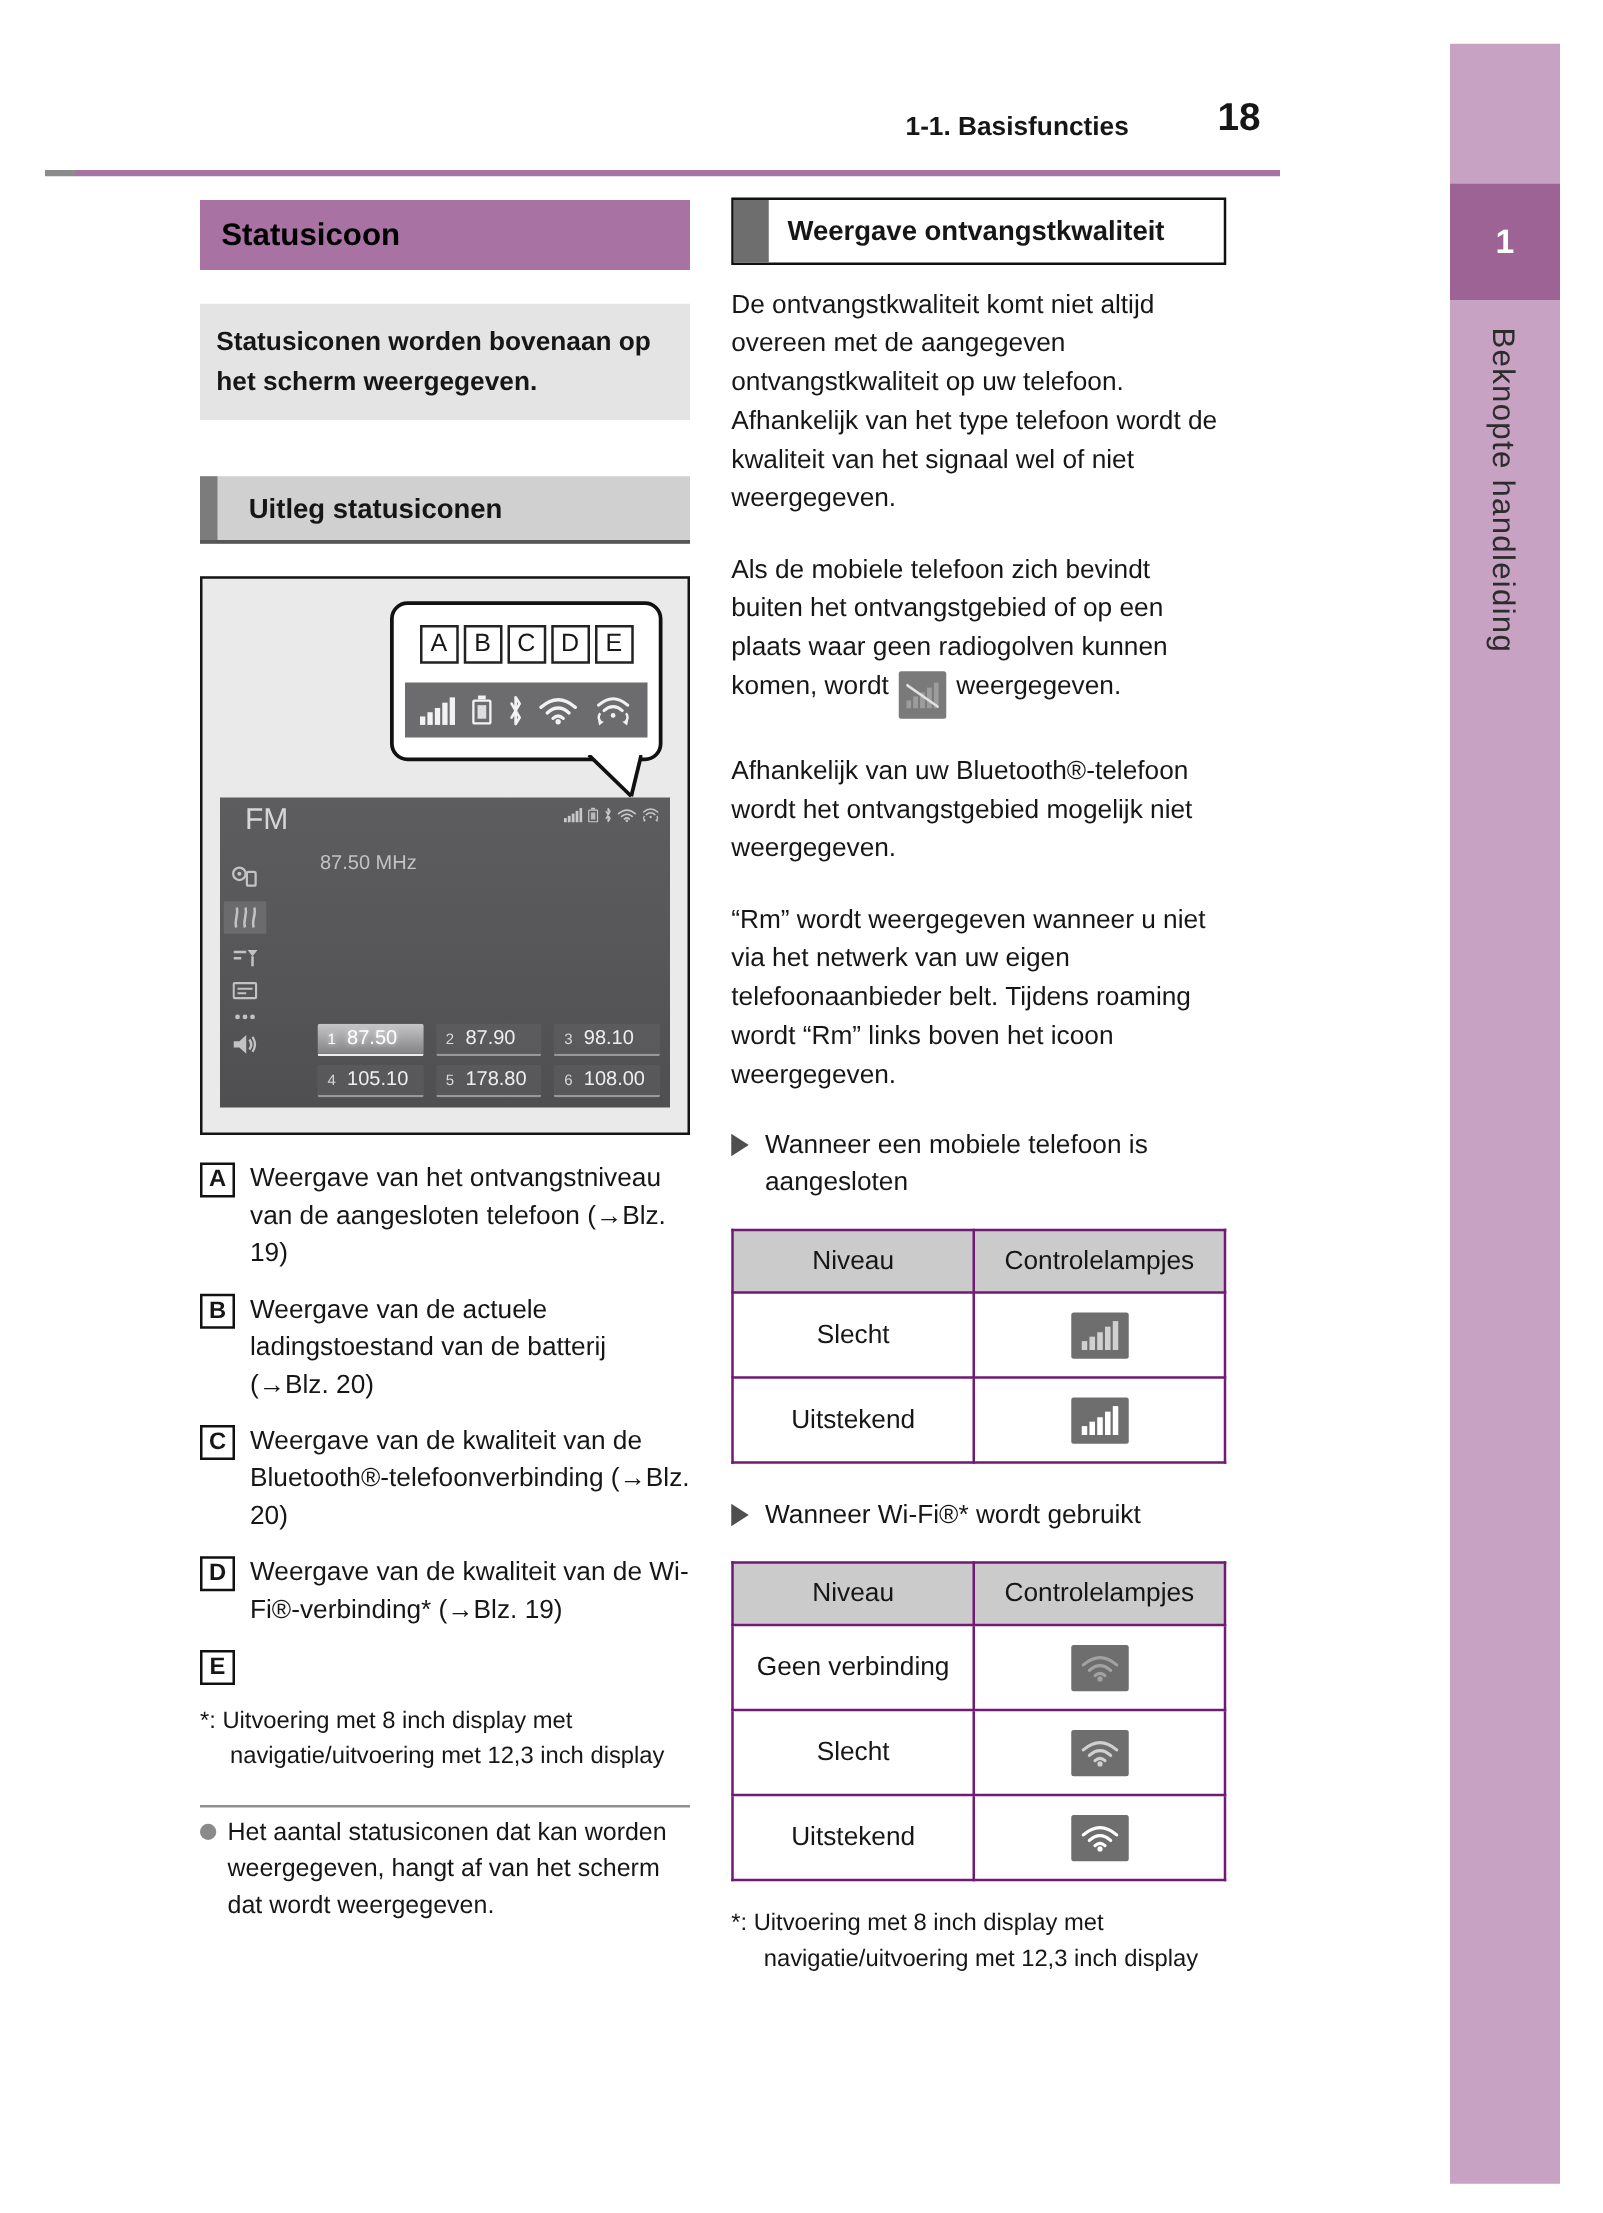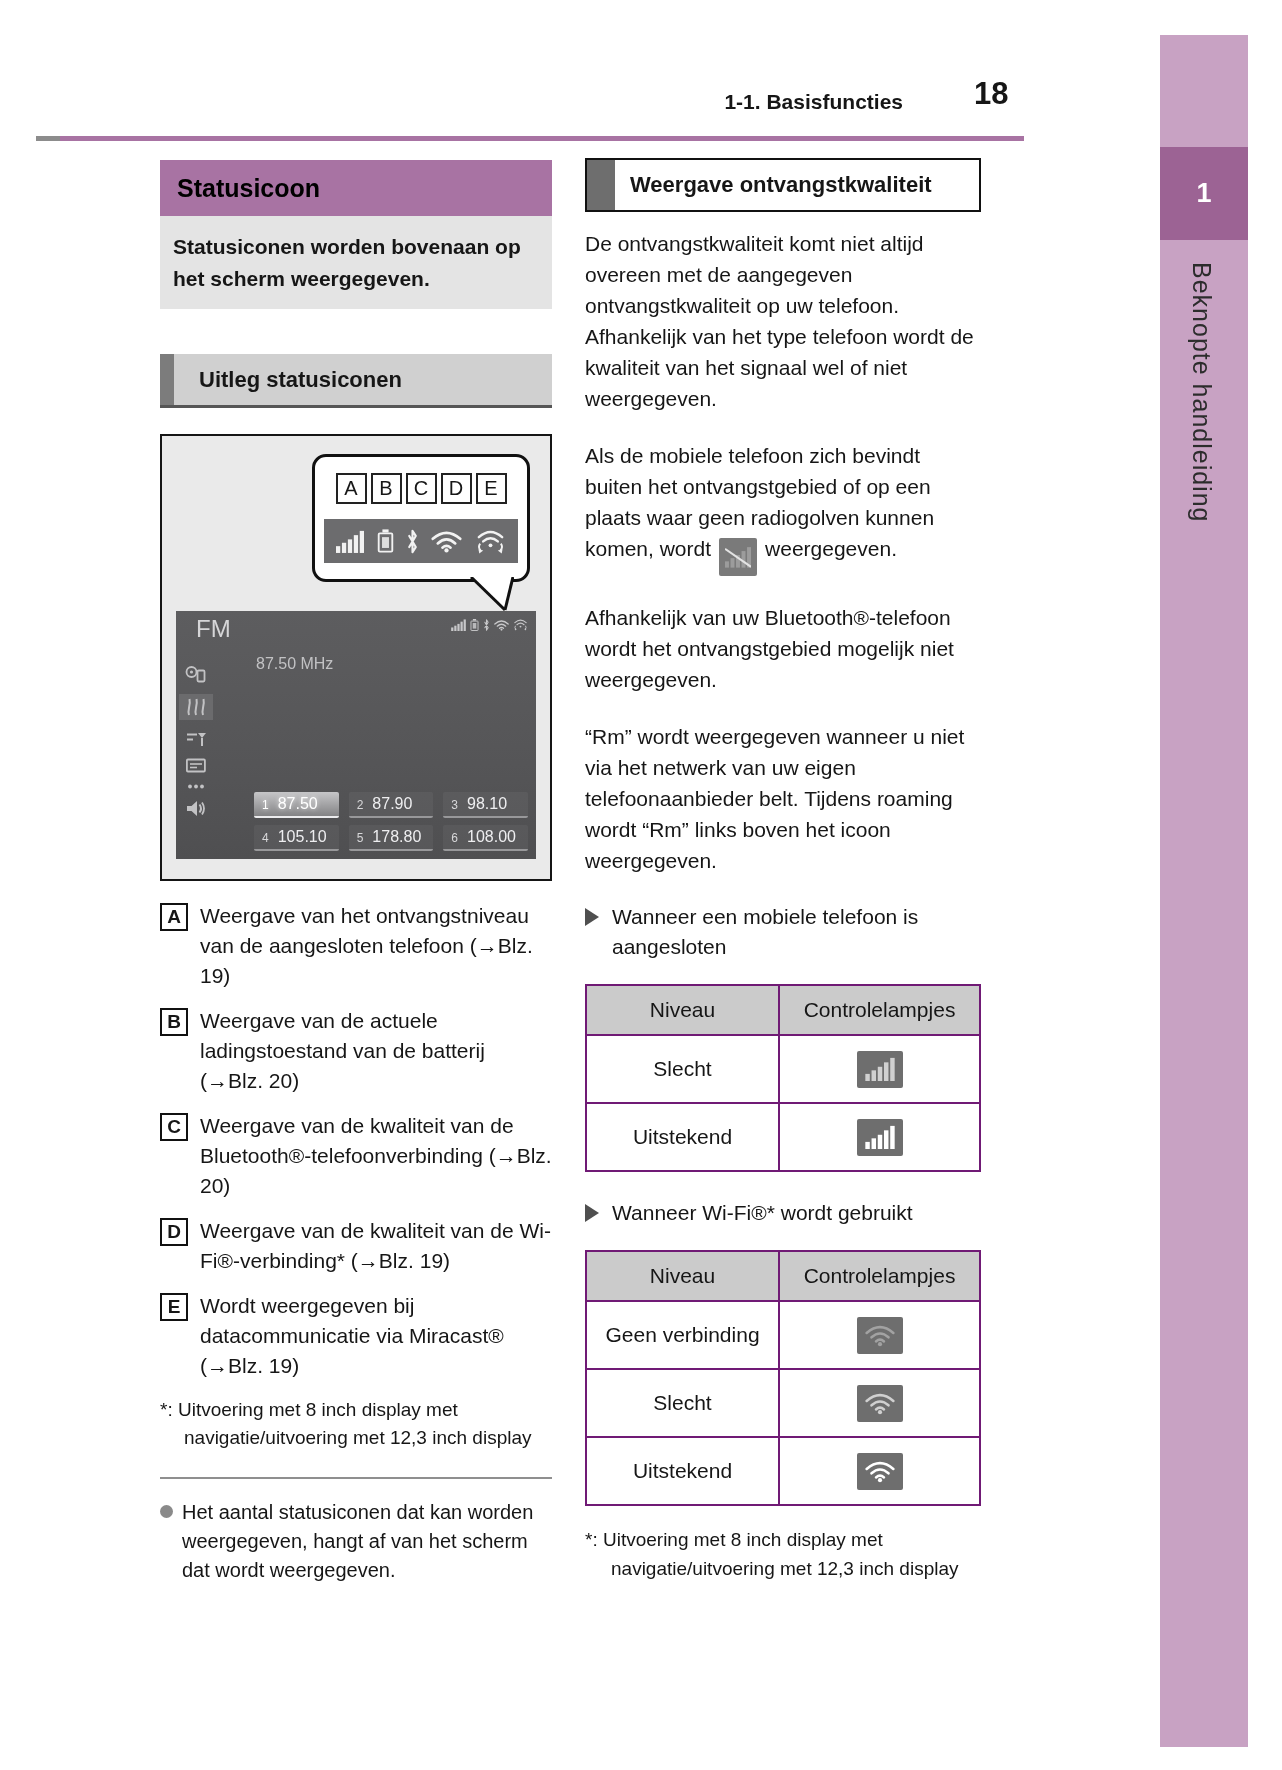--- a/index.html
+++ b/index.html
@@ -18,21 +18,21 @@
   #chapter-box{left:1160px;top:147px;width:88px;height:93px;background:#9c6394;color:#fff;
                font-size:27px;font-weight:bold;display:flex;align-items:center;justify-content:center}
   #side-title{left:1187px;top:262px;writing-mode:vertical-rl;font-size:25px;color:#2c2c2c;letter-spacing:1px}
 
   
   #colL{left:160px;top:160px;width:392px}
   #colR{left:585px;top:158px;width:396px}
 
   
   .l-title{height:56px;background:#a873a3;color:#000000;font-weight:bold;font-size:25px;line-height:56px;padding-left:17px}
-  .l-intro{background:#e4e4e4;padding:15px 13px;font-weight:bold;font-size:21px;line-height:1.5}
+  .l-intro{margin-top:27px;background:#e4e4e4;padding:15px 13px;font-weight:bold;font-size:21px;line-height:1.5}
   .l-sect{margin-top:45px;height:51px;background:#d0d0d0;border-bottom:3px solid #565656;position:relative}
   .l-sect .sq{position:absolute;left:0;top:0;width:14px;height:51px;background:#7c7c7c}
   .l-sect .txt{padding-left:39px;font-weight:bold;font-size:22px;line-height:51px}
 
   .figure{margin-top:26px;height:443px;background:#eaeaea;border:2px solid #151515;position:relative}
   .callout{position:absolute;left:150px;top:18px;width:218px;height:128px;box-sizing:border-box;
            background:#fff;border:3px solid #111;border-radius:14px;
            display:flex;flex-direction:column;align-items:center;justify-content:space-evenly}
   .letters{display:flex;gap:4px}
   .letter-box{width:31px;height:31px;border:2px solid #222;box-sizing:border-box;
@@ -57,21 +57,21 @@
   .preset .f{font-size:16px;color:#eeeef0}
   .preset.active .n,.preset.active .f{color:#fff;text-shadow:0 0 4px rgba(255,255,255,.7)}
 
   .legend{margin-top:20px}
   .litem{display:flex;gap:12px;margin-bottom:15px}
   .badge{flex:0 0 auto;width:28px;height:28px;border:2px solid #111;box-sizing:border-box;font-weight:bold;
          font-size:19px;display:flex;align-items:center;justify-content:center;margin-top:2px}
   .ltext{font-size:21px;line-height:1.43}
   .fnote{font-size:19px;line-height:1.45;padding-left:24px;text-indent:-24px;margin-top:4px}
   .sep{margin-top:26px;border-top:2px solid #8f8f8f}
-  .note{margin-top:19px;display:flex;gap:9px;font-size:20px;line-height:1.45}
+  .note{margin-top:6px;display:flex;gap:9px;font-size:20px;line-height:1.45}
   .dot{flex:0 0 auto;width:13px;height:13px;border-radius:50%;background:#8a8a8a;margin-top:7px}
 
   
   .r-title{height:54px;box-sizing:border-box;border:2px solid #111;position:relative;background:#fff}
   .r-title .sq{position:absolute;left:0;top:0;width:28px;height:50px;background:#6e6e6e}
   .r-title .txt{padding-left:43px;font-weight:bold;font-size:22px;line-height:50px}
   .para{margin-top:26px;font-size:21px;line-height:31px}
   #p1{margin-top:16px}
   .inline-chip{display:inline-flex;width:38px;height:38px;background:#7a7a7a;border-radius:2px;
                align-items:center;justify-content:center;vertical-align:-12px;margin:0 8px;color:#a5a5a5}
@@ -287,21 +287,20 @@
     <div class="litem">
       <div class="badge">C</div>
       <div class="ltext">Weergave van de kwaliteit van de Bluetooth®-telefoonverbinding (→Blz. 20)</div>
     </div>
     <div class="litem">
       <div class="badge">D</div>
       <div class="ltext">Weergave van de kwaliteit van de Wi-Fi®-verbinding* (→Blz. 19)</div>
     </div>
     <div class="litem">
       <div class="badge">E</div>
-      <div class="ltext">Wordt weergegeven bij datacommunicatie via Miracast® (→Blz. 19)</div>
     </div>
   </div>
 
   <div class="fnote">*: Uitvoering met 8 inch display met navigatie/uitvoering met 12,3 inch display</div>
 
   <div class="sep"></div>
 
   <div class="note">
     <span class="dot"></span>
     <span>Het aantal statusiconen dat kan worden weergegeven, hangt af van het scherm dat wordt weergegeven.</span>

